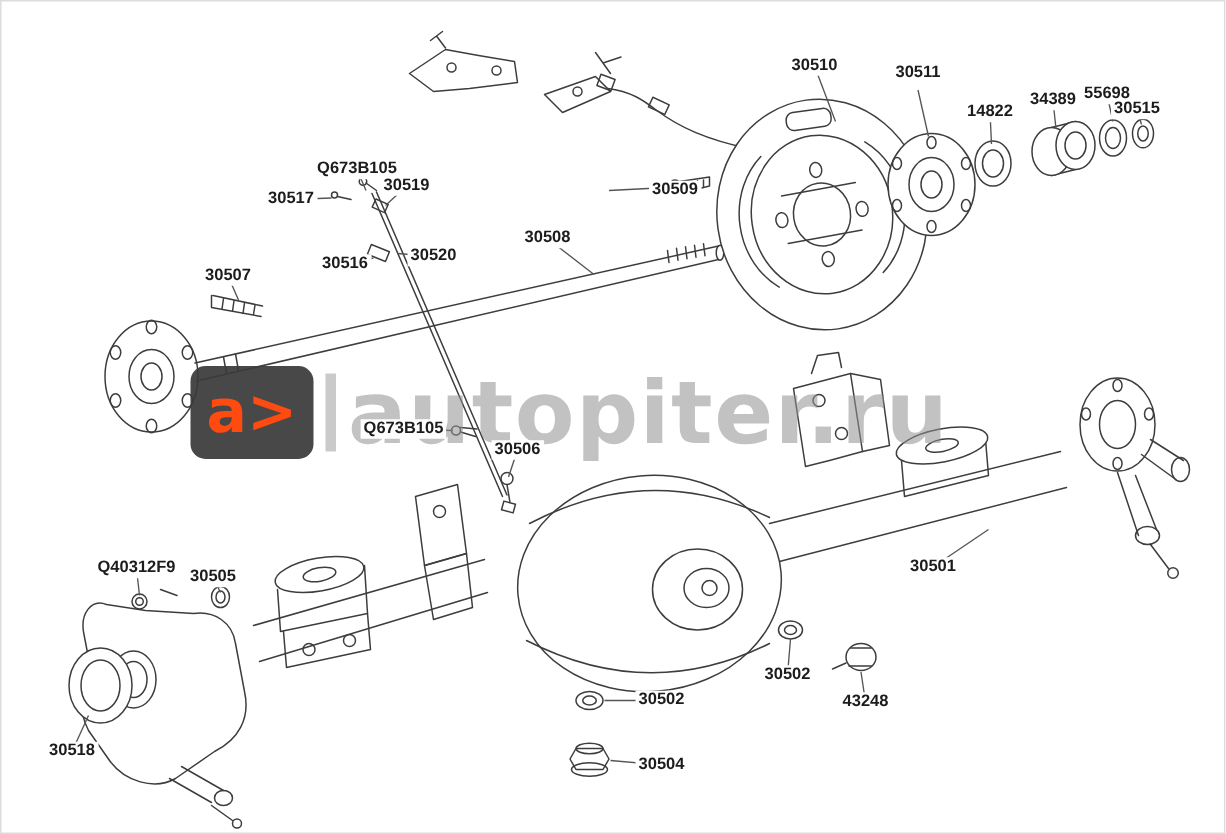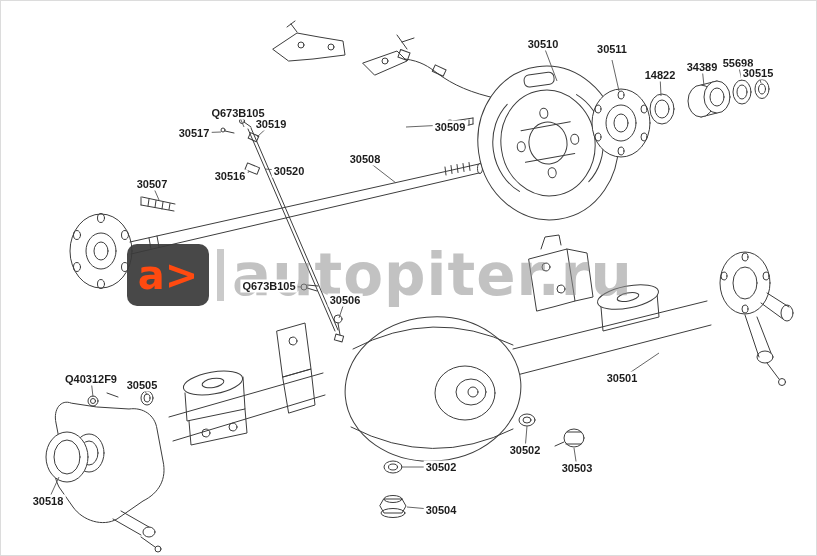--- a/index.html
+++ b/index.html
@@ -296,18 +296,18 @@
       <div class="part-label" style="left: 288px; top: 170px;">30520</div>
       <div class="part-label" style="left: 364px; top: 158px;">30508</div>
       <div class="part-label" style="left: 151px; top: 183px; text-align: center;">30507</div>
       <div class="part-label" style="left: 268px; top: 285px;">Q673B105</div>
       <div class="part-label" style="left: 344px; top: 299px;">30506</div>
       <div class="part-label" style="left: 621px; top: 377px;">30501</div>
       <div class="part-label" style="left: 90px; top: 378px;">Q40312F9</div>
       <div class="part-label" style="left: 141px; top: 384px; text-align: center;">30505</div>
       <div class="part-label" style="left: 47px; top: 500px;">30518</div>
       <div class="part-label" style="left: 524px; top: 449px;">30502</div>
-      <div class="part-label" style="left: 576px; top: 467px;">30503</div>
+      <div class="part-label" style="left: 576px; top: 467px;">43248</div>
       <div class="part-label" style="left: 440px; top: 466px;">30502</div>
       <div class="part-label" style="left: 440px; top: 509px;">30504</div>
     </div>
 
 </div>
 
 </body></html>

